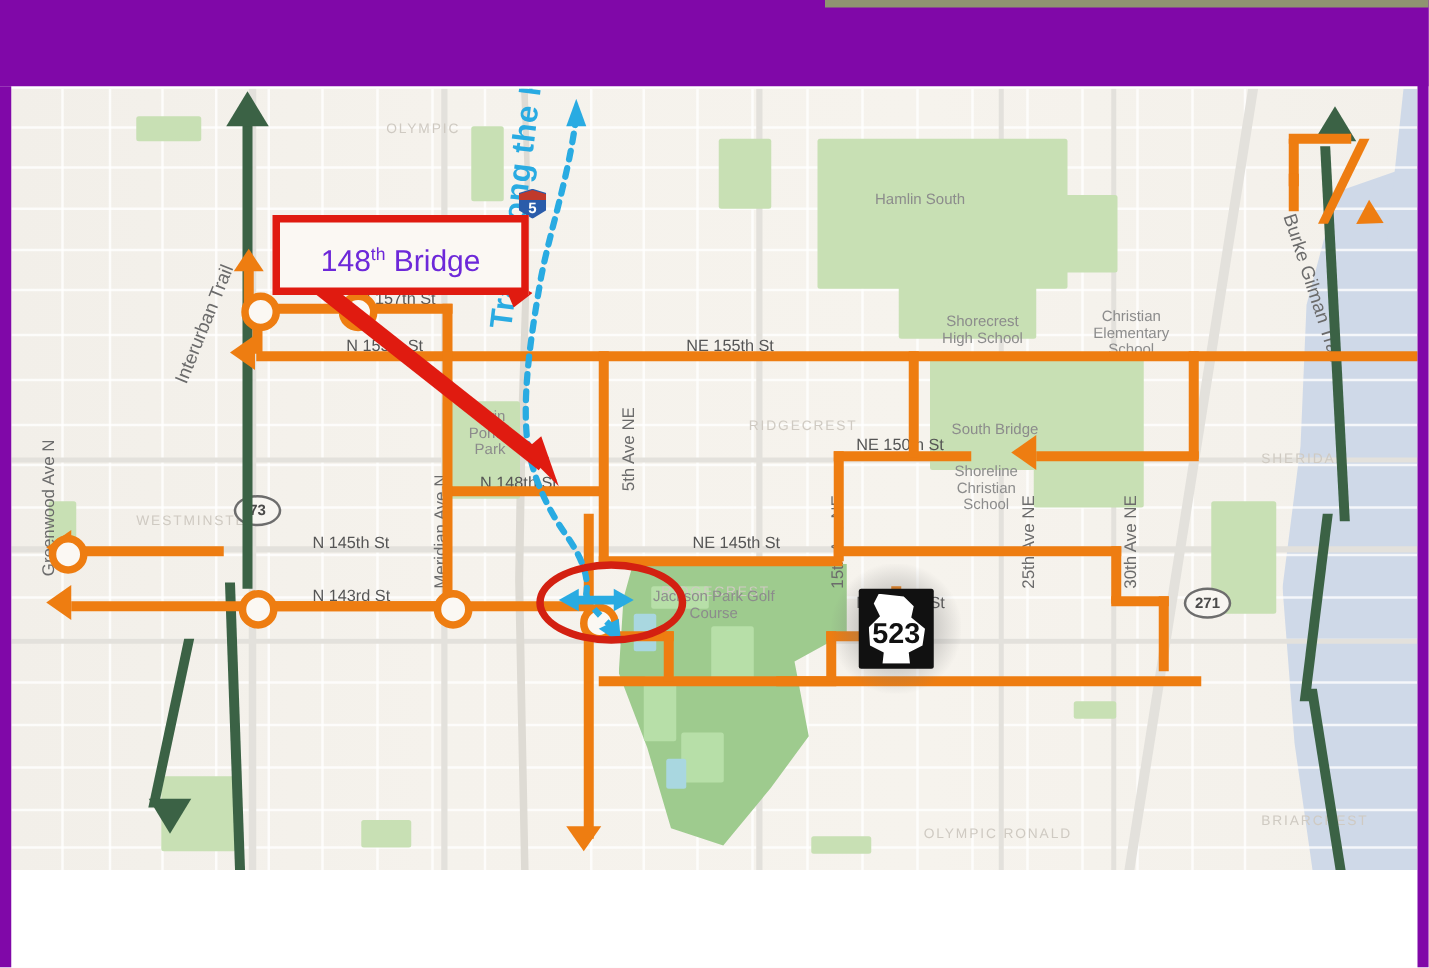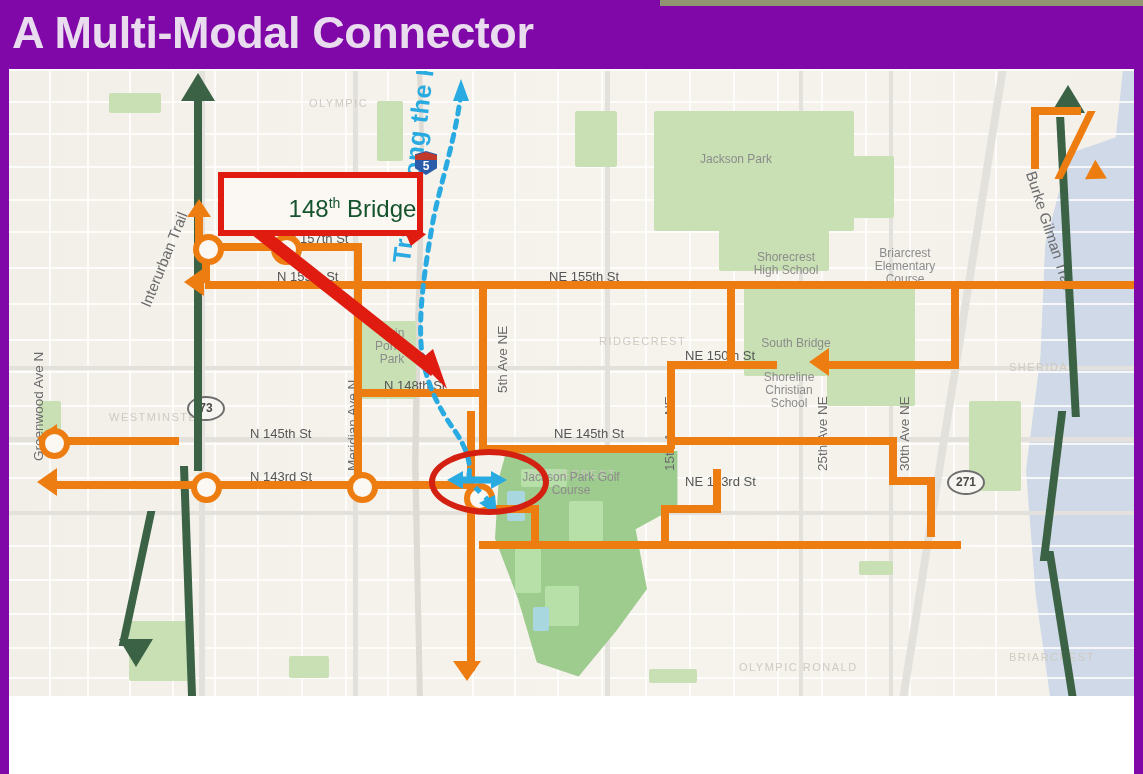--- a/index.html
+++ b/index.html
@@ -96,42 +96,41 @@
 
   
   .bridge-ico{position:absolute;z-index:16;}
   .ellipse{position:absolute;border:6px solid #D32011;border-radius:50%;z-index:17;
            background:transparent;}
 
   
   .callout{position:absolute;left:218px;top:172px;width:193px;height:52px;
            background:#fbf8f3;border:6px solid #E01B10;z-index:25;}
   .callout-txt{position:absolute;left:0;top:0;width:193px;height:52px;
-           line-height:50px;text-align:center;color:#14532d;font-size:24px;padding-left:32px;}
+           line-height:50px;text-align:center;color:#6d28d9;font-size:24px;}
   .callout-txt sup{font-size:14px;vertical-align:super;}
   .callout-tail{position:absolute;left:400px;top:220px;width:26px;height:26px;
            background:#E01B10;z-index:24;
            clip-path:polygon(0 0,100% 55%,42% 100%);}
   .redarrow{position:absolute;left:247px;top:221px;width:215px;height:180px;z-index:23;}
 
   
   .legend{position:absolute;left:0;top:700px;width:1143px;height:74px;z-index:50;}
 
   
   .caption{position:absolute;left:641px;top:665px;color:#111;font-size:30px;
            white-space:nowrap;z-index:28;}
 </style>
 </head>
 <body>
 
 <div id="root">
 
   <div class="banner"></div>
   <div class="banner-strip"></div>
-  <div class="banner-title">A Multi-Modal Connector</div>
   <div class="edge-l"></div>
   <div class="edge-r"></div>
 
   <div class="map">
     <div class="landmass"></div>
     <div class="lake"></div>
     <div class="lakebar"></div>
 
     <div class="grid-v" style="left:40px"></div>
       <div class="grid-v" style="left:78px"></div>
@@ -319,33 +318,39 @@
 
     <div class="lbl-rot" style="left:22px;top:390px;transform:rotate(-90deg);transform-origin:left top">Greenwood Ave N</div>
     <div class="lbl-rot" style="left:336px;top:400px;transform:rotate(-90deg);transform-origin:left top">Meridian Ave N</div>
     <div class="lbl-rot" style="left:486px;top:322px;transform:rotate(-90deg);transform-origin:left top">5th Ave NE</div>
     <div class="lbl-rot" style="left:653px;top:400px;transform:rotate(-90deg);transform-origin:left top">15th Ave NE</div>
     <div class="lbl-rot" style="left:806px;top:400px;transform:rotate(-90deg);transform-origin:left top">25th Ave NE</div>
     <div class="lbl-rot" style="left:888px;top:400px;transform:rotate(-90deg);transform-origin:left top">30th Ave NE</div>
     <div class="lbl-rot" style="left:128px;top:232px;transform:rotate(-68deg);transform-origin:left top;font-size:15px">Interurban Trail</div>
     <div class="lbl-rot" style="left:1030px;top:98px;transform:rotate(72deg);transform-origin:left top;font-size:15px">Burke Gilman Trail</div>
 
-    <div class="lbl-park" style="left:672px;top:82px;width:110px">Jackson Park</div>
+    <div class="lbl-park" style="left:672px;top:82px;width:110px">Hamlin South</div>
     <div class="lbl-park" style="left:352px;top:256px;width:62px">Twin Ponds Park</div>
     <div class="lbl-park" style="left:752px;top:266px;width:70px">South Bridge</div>
     <div class="lbl-park" style="left:512px;top:400px;width:100px">Jackson Park Golf Course</div>
     <div class="lbl-park" style="left:735px;top:180px;width:84px">Shorecrest High School</div>
-    <div class="lbl-park" style="left:856px;top:176px;width:80px">Briarcrest Elementary Course</div>
+    <div class="lbl-park" style="left:856px;top:176px;width:80px">Christian Elementary School</div>
     <div class="lbl-park" style="left:745px;top:300px;width:70px">Shoreline Christian School</div>
 
     <div class="shield-ov" style="left:178px;top:325px">73</div>
     <div class="shield-i5" style="left:406px;top:80px">
       <div class="i5top"></div><span style="position:relative;z-index:2">5</span>
     </div>
     <div class="shield-ov" style="left:938px;top:399px">271</div>
+    <div class="shield523">
+      <div class="glow"></div>
+        <div class="blk"></div>
+        <div class="wht"></div>
+      <div class="num">523</div>
+    </div>
   </div>
 
   <div class="map-white-strip"></div>
 
   <div class="callout-tail"></div>
   <svg class="redarrow">
     <line x1="8" y1="8" x2="188" y2="150" stroke="#E01B10" stroke-width="13"></line>
     <polygon points="200,168 172,140 186,128" fill="#E01B10"></polygon>
   </svg>
   <div class="callout">

